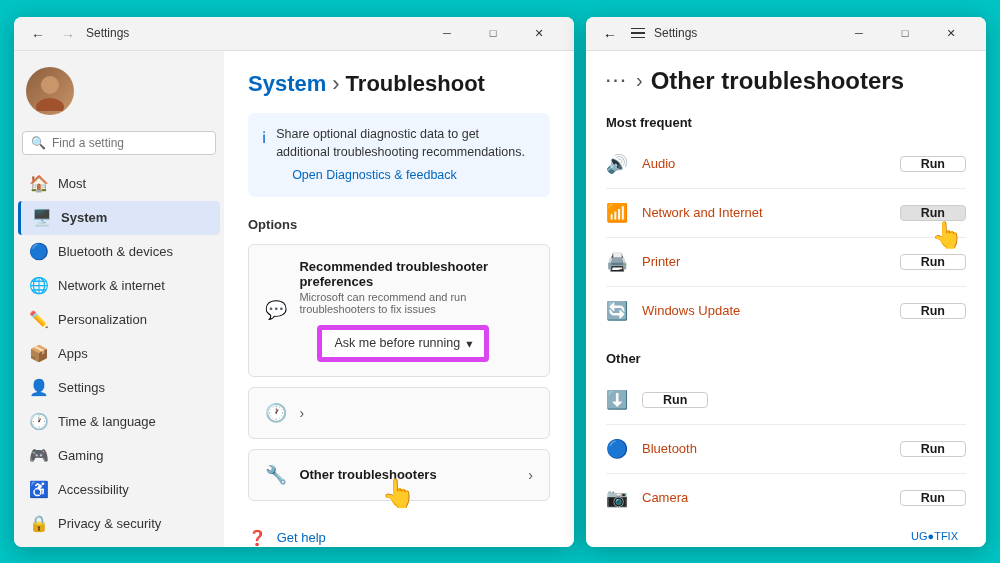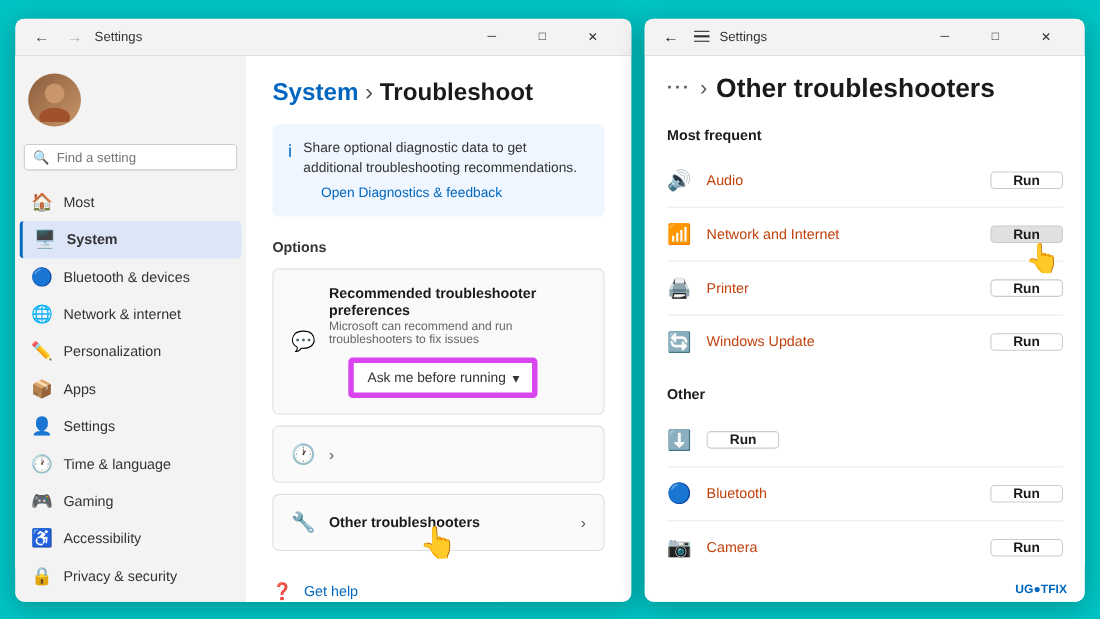--- a/index.html
+++ b/index.html
@@ -372,24 +372,24 @@
     }
     .run-btn.hovered { background: #e0e0e0; }
 
     .ts-section { margin-bottom: 10px; }
 
     .other-section { margin-top: 16px; }
 
     .watermark {
       position: absolute;
       bottom: 4px;
-      right: 12px;
+      right: 24px;
       font-size: 11px;
       color: #0067c0;
-      font-weight: 700;
+      font-weight: 400;
       background: rgba(255,255,255,0.7);
       padding: 1px 4px;
       border-radius: 2px;
     }
   </style>
 </head>
 <body>
 
 <div class="window window-left">
 

